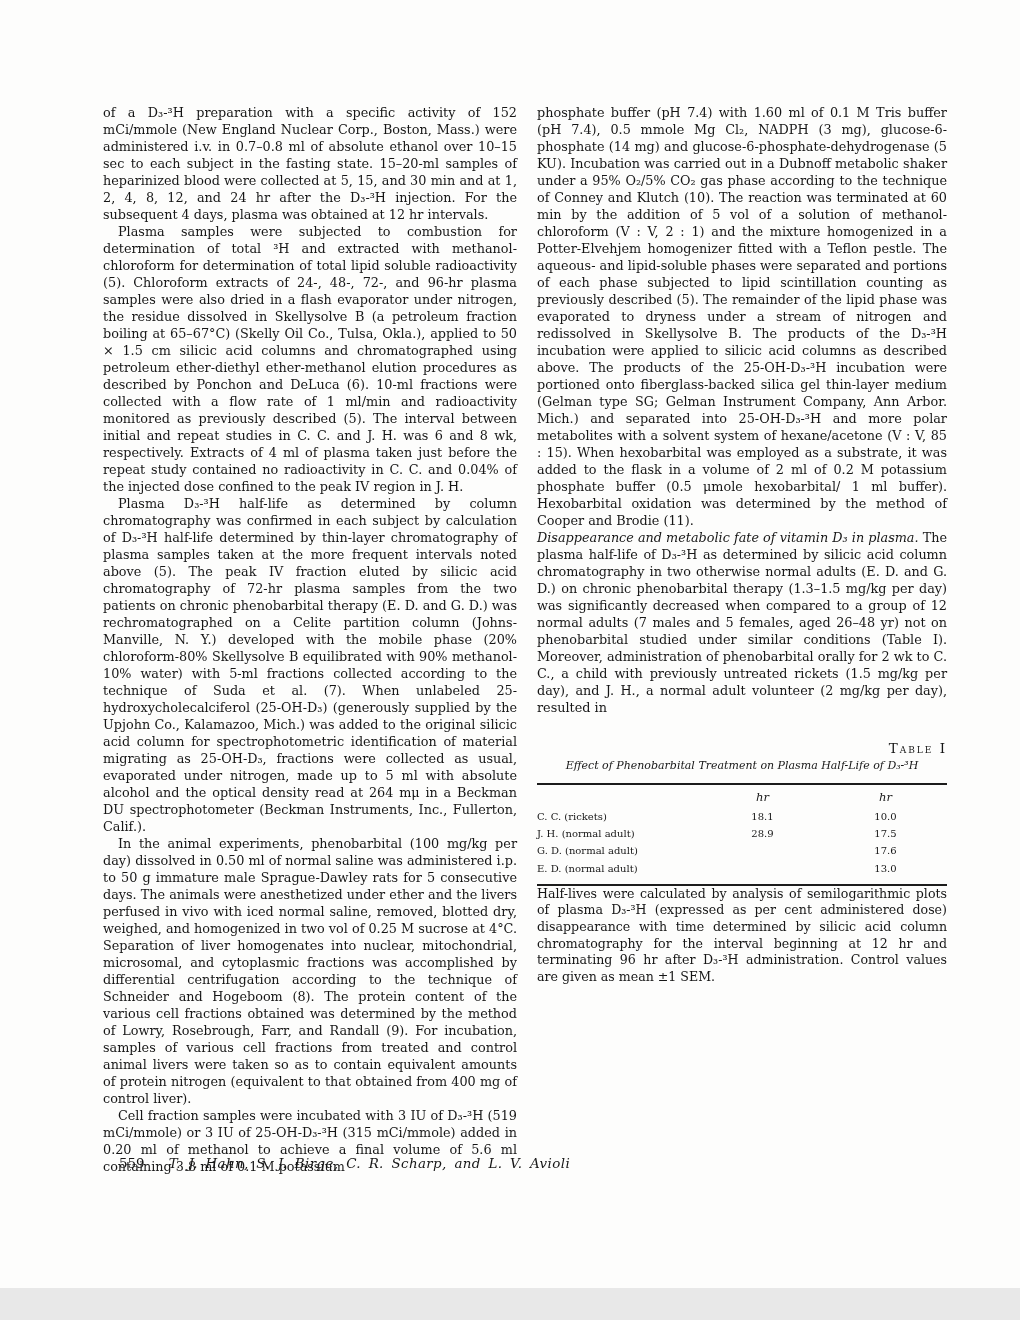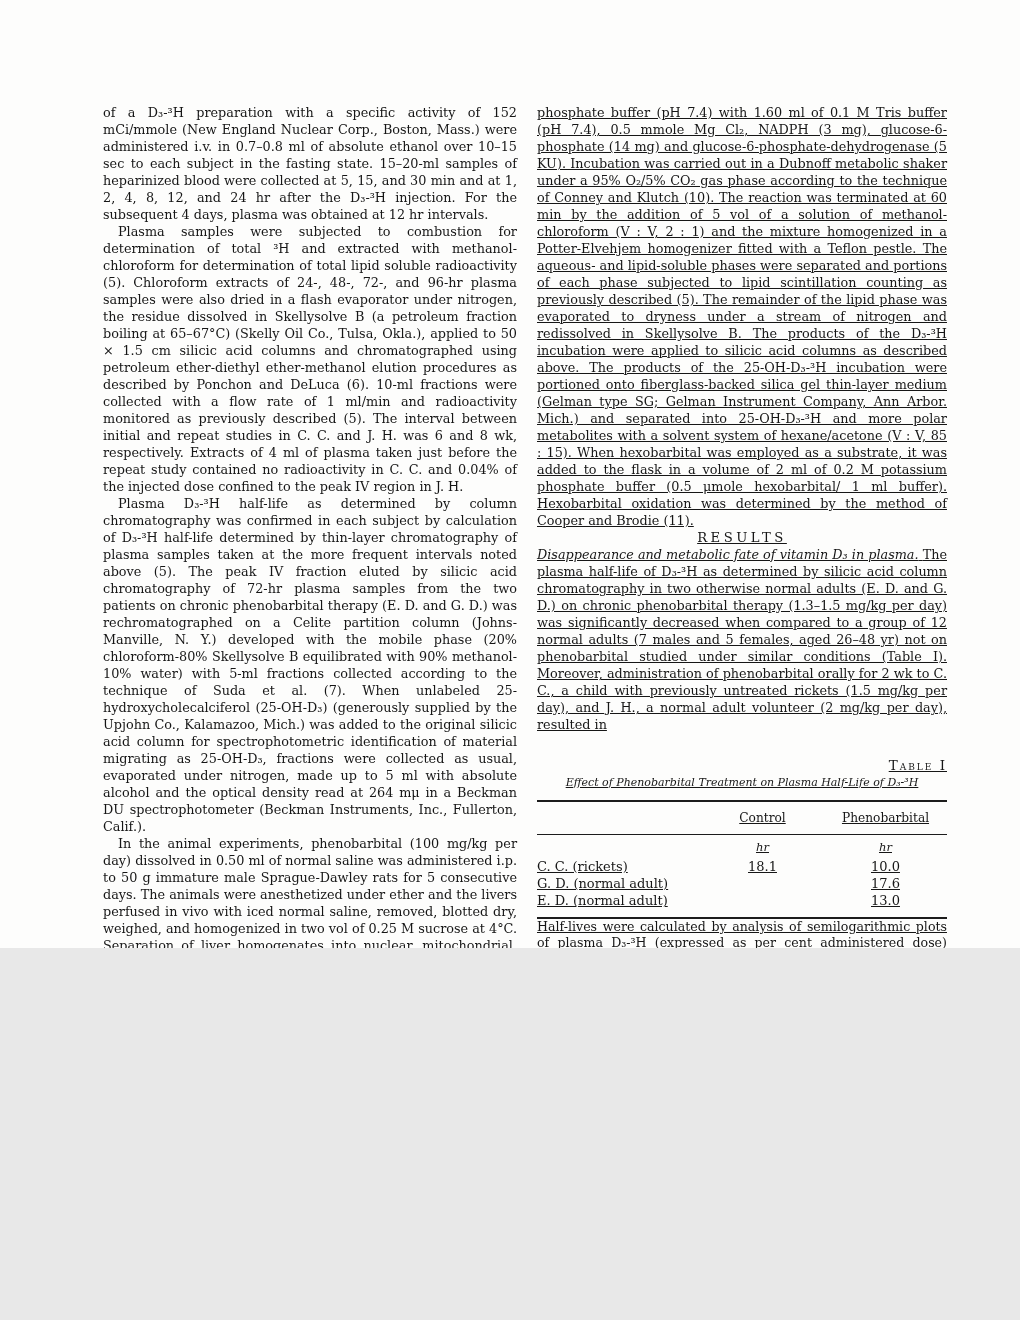--- a/index.html
+++ b/index.html
@@ -1,30 +1,30 @@
 <!DOCTYPE html>
 <html><head>
 <meta charset="utf-8">
 <style>
   html,body{margin:0;padding:0;background:#e8e8e8;}
   .page{
     position:relative;
-    width:1020px;height:948px;
+    width:1020px;height:1288px;
     background:#fdfdfc;
     overflow:hidden;
     font-family:"DejaVu Serif","Liberation Serif",serif;
     color:#161616;
   }
   .col{
     position:absolute;top:104px;
     font-size:12.8px;line-height:17.0px;
     text-align:justify;
   }
   .col-left{left:103px;width:414px;}
-  .col-right{left:537px;width:410px;text-decoration:underline;}
+  .col-right{left:537px;width:410px;}
   .col p{margin:0;}
   .col p.ind{text-indent:15px;}
   .results-heading{
     text-align:center;
     letter-spacing:3.5px;
     font-size:13.2px;
     margin:15px 0 11px 0;
     text-indent:0;
   }
   .lead-italic{font-style:italic;}
@@ -59,21 +59,21 @@
   .thead{
     border-bottom:1.5px solid #1c1c1c;
     padding:8px 0 7px 0;
     font-size:12.2px;
   }
   .tunits{
     font-style:italic;
     font-size:11.6px;
     padding:4px 0 2px 0;
   }
-  .tbody-row{font-size:13px;line-height:17.2px;}
+  .tbody-row{font-size:10px;line-height:17.2px;}
   .tl.indent2{padding-left:16px;}
   .table-footnote{
     margin-top:11px;
     font-size:12.6px;
     line-height:16.6px;
     text-align:justify;
   }
   .footer{
     position:absolute;
     left:119px;top:1156px;
@@ -98,43 +98,42 @@
     <p>of a D₃-³H preparation with a specific activity of 152 mCi/mmole (New England Nuclear Corp., Boston, Mass.) were administered i.v. in 0.7–0.8 ml of absolute ethanol over 10–15 sec to each subject in the fasting state. 15–20-ml samples of heparinized blood were collected at 5, 15, and 30 min and at 1, 2, 4, 8, 12, and 24 hr after the D₃-³H injection. For the subsequent 4 days, plasma was obtained at 12 hr intervals.</p>
     <p class="ind">Plasma samples were subjected to combustion for determination of total ³H and extracted with methanol-chloroform for determination of total lipid soluble radioactivity (5). Chloroform extracts of 24-, 48-, 72-, and 96-hr plasma samples were also dried in a flash evaporator under nitrogen, the residue dissolved in Skellysolve B (a petroleum fraction boiling at 65–67°C) (Skelly Oil Co., Tulsa, Okla.), applied to 50 × 1.5 cm silicic acid columns and chromatographed using petroleum ether-diethyl ether-methanol elution procedures as described by Ponchon and DeLuca (6). 10-ml fractions were collected with a flow rate of 1 ml/min and radioactivity monitored as previously described (5). The interval between initial and repeat studies in C. C. and J. H. was 6 and 8 wk, respectively. Extracts of 4 ml of plasma taken just before the repeat study contained no radioactivity in C. C. and 0.04% of the injected dose confined to the peak IV region in J. H.</p>
     <p class="ind">Plasma D₃-³H half-life as determined by column chromatography was confirmed in each subject by calculation of D₃-³H half-life determined by thin-layer chromatography of plasma samples taken at the more frequent intervals noted above (5). The peak IV fraction eluted by silicic acid chromatography of 72-hr plasma samples from the two patients on chronic phenobarbital therapy (E. D. and G. D.) was rechromatographed on a Celite partition column (Johns-Manville, N. Y.) developed with the mobile phase (20% chloroform-80% Skellysolve B equilibrated with 90% methanol-10% water) with 5-ml fractions collected according to the technique of Suda et al. (7). When unlabeled 25-hydroxycholecalciferol (25-OH-D₃) (generously supplied by the Upjohn Co., Kalamazoo, Mich.) was added to the original silicic acid column for spectrophotometric identification of material migrating as 25-OH-D₃, fractions were collected as usual, evaporated under nitrogen, made up to 5 ml with absolute alcohol and the optical density read at 264 mμ in a Beckman DU spectrophotometer (Beckman Instruments, Inc., Fullerton, Calif.).</p>
     <p class="ind">In the animal experiments, phenobarbital (100 mg/kg per day) dissolved in 0.50 ml of normal saline was administered i.p. to 50 g immature male Sprague-Dawley rats for 5 consecutive days. The animals were anesthetized under ether and the livers perfused in vivo with iced normal saline, removed, blotted dry, weighed, and homogenized in two vol of 0.25 M sucrose at 4°C. Separation of liver homogenates into nuclear, mitochondrial, microsomal, and cytoplasmic fractions was accomplished by differential centrifugation according to the technique of Schneider and Hogeboom (8). The protein content of the various cell fractions obtained was determined by the method of Lowry, Rosebrough, Farr, and Randall (9). For incubation, samples of various cell fractions from treated and control animal livers were taken so as to contain equivalent amounts of protein nitrogen (equivalent to that obtained from 400 mg of control liver).</p>
     <p class="ind">Cell fraction samples were incubated with 3 IU of D₃-³H (519 mCi/mmole) or 3 IU of 25-OH-D₃-³H (315 mCi/mmole) added in 0.20 ml of methanol to achieve a final volume of 5.6 ml containing 3.8 ml of 0.1 M potassium</p>
   </div>
 
   <div class="col col-right">
     <p>phosphate buffer (pH 7.4) with 1.60 ml of 0.1 M Tris buffer (pH 7.4), 0.5 mmole Mg Cl₂, NADPH (3 mg), glucose-6-phosphate (14 mg) and glucose-6-phosphate-dehydrogenase (5 KU). Incubation was carried out in a Dubnoff metabolic shaker under a 95% O₂/5% CO₂ gas phase according to the technique of Conney and Klutch (10). The reaction was terminated at 60 min by the addition of 5 vol of a solution of methanol-chloroform (V : V, 2 : 1) and the mixture homogenized in a Potter-Elvehjem homogenizer fitted with a Teflon pestle. The aqueous- and lipid-soluble phases were separated and portions of each phase subjected to lipid scintillation counting as previously described (5). The remainder of the lipid phase was evaporated to dryness under a stream of nitrogen and redissolved in Skellysolve B. The products of the D₃-³H incubation were applied to silicic acid columns as described above. The products of the 25-OH-D₃-³H incubation were portioned onto fiberglass-backed silica gel thin-layer medium (Gelman type SG; Gelman Instrument Company, Ann Arbor. Mich.) and separated into 25-OH-D₃-³H and more polar metabolites with a solvent system of hexane/acetone (V : V, 85 : 15). When hexobarbital was employed as a substrate, it was added to the flask in a volume of 2 ml of 0.2 M potassium phosphate buffer (0.5 μmole hexobarbital/ 1 ml buffer). Hexobarbital oxidation was determined by the method of Cooper and Brodie (11).</p>
 
-    <p class="results-heading">RESULTS</p>
 
     <p><span class="lead-italic">Disappearance and metabolic fate of vitamin D₃ in plasma.</span> <span>The plasma half-life of D₃-³H as determined by silicic acid column chromatography in two otherwise normal adults (E. D. and G. D.) on chronic phenobarbital therapy (1.3–1.5 mg/kg per day) was significantly decreased when compared to a group of 12 normal adults (7 males and 5 females, aged 26–48 yr) not on phenobarbital studied under similar conditions (Table I). Moreover, administration of phenobarbital orally for 2 wk to C. C., a child with previously untreated rickets (1.5 mg/kg per day), and J. H., a normal adult volunteer (2 mg/kg per day), resulted in</span></p>
 
     <div class="tableblock">
       <p class="table-title">Table I</p>
       <p class="table-caption">Effect of Phenobarbital Treatment on Plasma Half-Life of D₃-³H</p>
 
       <div class="ttable">
-        <div class="trow thead">
-          <span class="tl"></span>
-          <span class="tc">Control</span>
-          <span class="tp">Phenobarbital</span>
-        </div>
         <div class="trow tunits">
           <span class="tl"></span>
           <span class="tc">hr</span>
           <span class="tp">hr</span>
         </div>
         <div class="trow tbody-row">
           <span class="tl">C. C. (rickets)</span>
           <span class="tc">18.1</span>
           <span class="tp">10.0</span>
+        </div>
+        <div class="trow tbody-row">
+          <span class="tl">J. H. (normal adult)</span>
+          <span class="tc">28.9</span>
+          <span class="tp">17.5</span>
         </div>
         <div class="trow tbody-row">
           <span class="tl">G. D. (normal adult)</span>
           <span class="tc"></span>
           <span class="tp">17.6</span>
         </div>
         <div class="trow tbody-row">
           <span class="tl">E. D. (normal adult)</span>
           <span class="tc"></span>
           <span class="tp">13.0</span>

